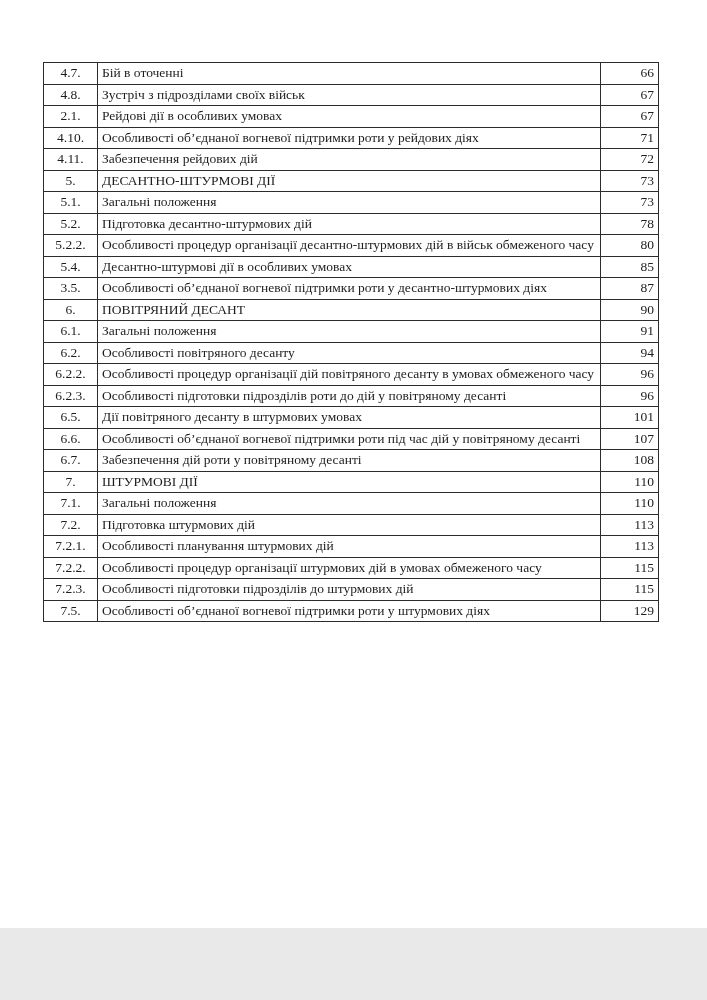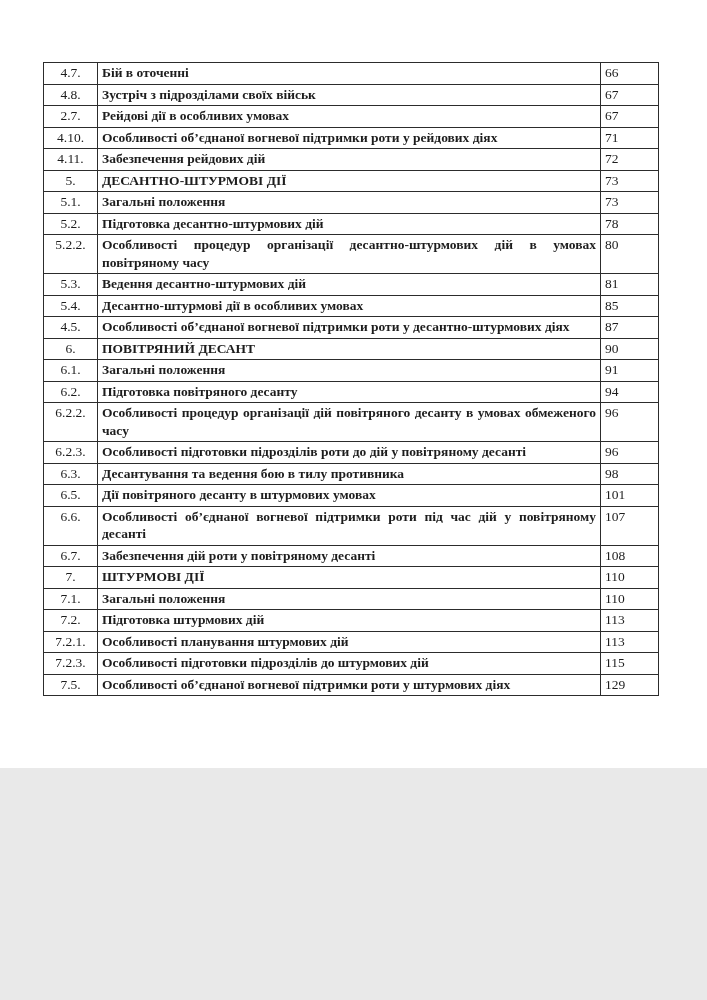--- a/index.html
+++ b/index.html
@@ -4,21 +4,21 @@
 <style>
   html, body {
     margin: 0;
     padding: 0;
     background: #e9e9e9;
     font-family: "Liberation Serif", "DejaVu Serif", serif;
   }
   .sheet {
     position: relative;
     width: 707px;
-    height: 768px;
+    height: 928px;
     margin: 0 auto;
     background: #ffffff;
     overflow: hidden;
     color: #1d1d1d;
   }
   table.toc {
     border-collapse: collapse;
     table-layout: fixed;
     width: 615px;
     margin: 62px 0 0 43px;
@@ -36,24 +36,23 @@
   col.c-title{ width: 503px; }
   col.c-page { width: 58px;  }
   td.cell-num {
     text-align: center;
     white-space: nowrap;
   }
   td.cell-title {
     text-align: justify;
     padding-left: 7px;
     padding-right: 6px;
-    font-weight: bold;
   }
   td.cell-page {
-    text-align: left;
+    text-align: right;
     white-space: nowrap;
   }
   .footer {
     position: absolute;
     left: 0;
     right: 0;
     top: 942px;
     text-align: center;
     font-size: 14px;
     color: #3a3a3a;
@@ -75,21 +74,21 @@
     <td class="cell-num">4.7.</td>
     <td class="cell-title">Бій в оточенні</td>
     <td class="cell-page">66</td>
   </tr>
         <tr>
     <td class="cell-num">4.8.</td>
     <td class="cell-title">Зустріч з підрозділами своїх військ</td>
     <td class="cell-page">67</td>
   </tr>
         <tr>
-    <td class="cell-num">2.7.</td>
+    <td class="cell-num">2.1.</td>
     <td class="cell-title">Рейдові дії в особливих умовах</td>
     <td class="cell-page">67</td>
   </tr>
         <tr>
     <td class="cell-num">4.10.</td>
     <td class="cell-title">Особливості об’єднаної вогневої підтримки роти у рейдових діях</td>
     <td class="cell-page">71</td>
   </tr>
         <tr>
     <td class="cell-num">4.11.</td>
@@ -106,69 +105,59 @@
     <td class="cell-title">Загальні положення</td>
     <td class="cell-page">73</td>
   </tr>
         <tr>
     <td class="cell-num">5.2.</td>
     <td class="cell-title">Підготовка десантно-штурмових дій</td>
     <td class="cell-page">78</td>
   </tr>
         <tr>
     <td class="cell-num">5.2.2.</td>
-    <td class="cell-title">Особливості процедур організації десантно-штурмових дій в умовах повітряному часу</td>
+    <td class="cell-title">Особливості процедур організації десантно-штурмових дій в військ обмеженого часу</td>
     <td class="cell-page">80</td>
-  </tr>
-        <tr>
-    <td class="cell-num">5.3.</td>
-    <td class="cell-title">Ведення десантно-штурмових дій</td>
-    <td class="cell-page">81</td>
   </tr>
         <tr>
     <td class="cell-num">5.4.</td>
     <td class="cell-title">Десантно-штурмові дії в особливих умовах</td>
     <td class="cell-page">85</td>
   </tr>
         <tr>
-    <td class="cell-num">4.5.</td>
+    <td class="cell-num">3.5.</td>
     <td class="cell-title">Особливості об’єднаної вогневої підтримки роти у десантно-штурмових діях</td>
     <td class="cell-page">87</td>
   </tr>
         <tr>
     <td class="cell-num">6.</td>
     <td class="cell-title">ПОВІТРЯНИЙ ДЕСАНТ</td>
     <td class="cell-page">90</td>
   </tr>
         <tr>
     <td class="cell-num">6.1.</td>
     <td class="cell-title">Загальні положення</td>
     <td class="cell-page">91</td>
   </tr>
         <tr>
     <td class="cell-num">6.2.</td>
-    <td class="cell-title">Підготовка повітряного десанту</td>
+    <td class="cell-title">Особливості повітряного десанту</td>
     <td class="cell-page">94</td>
   </tr>
         <tr>
     <td class="cell-num">6.2.2.</td>
     <td class="cell-title">Особливості процедур організації дій повітряного десанту в умовах обмеженого часу</td>
     <td class="cell-page">96</td>
   </tr>
         <tr>
     <td class="cell-num">6.2.3.</td>
     <td class="cell-title">Особливості підготовки підрозділів роти до дій у повітряному десанті</td>
     <td class="cell-page">96</td>
   </tr>
         <tr>
-    <td class="cell-num">6.3.</td>
-    <td class="cell-title">Десантування та ведення бою в тилу противника</td>
-    <td class="cell-page">98</td>
-  </tr>
-        <tr>
     <td class="cell-num">6.5.</td>
     <td class="cell-title">Дії повітряного десанту в штурмових умовах</td>
     <td class="cell-page">101</td>
   </tr>
         <tr>
     <td class="cell-num">6.6.</td>
     <td class="cell-title">Особливості об’єднаної вогневої підтримки роти під час дій у повітряному десанті</td>
     <td class="cell-page">107</td>
   </tr>
         <tr>
@@ -190,20 +179,25 @@
     <td class="cell-num">7.2.</td>
     <td class="cell-title">Підготовка штурмових дій</td>
     <td class="cell-page">113</td>
   </tr>
         <tr>
     <td class="cell-num">7.2.1.</td>
     <td class="cell-title">Особливості планування штурмових дій</td>
     <td class="cell-page">113</td>
   </tr>
         <tr>
+    <td class="cell-num">7.2.2.</td>
+    <td class="cell-title">Особливості процедур організації штурмових дій в умовах обмеженого часу</td>
+    <td class="cell-page">115</td>
+  </tr>
+        <tr>
     <td class="cell-num">7.2.3.</td>
     <td class="cell-title">Особливості підготовки підрозділів до штурмових дій</td>
     <td class="cell-page">115</td>
   </tr>
         <tr>
     <td class="cell-num">7.5.</td>
     <td class="cell-title">Особливості об’єднаної вогневої підтримки роти у штурмових діях</td>
     <td class="cell-page">129</td>
   </tr>
       </tbody>

